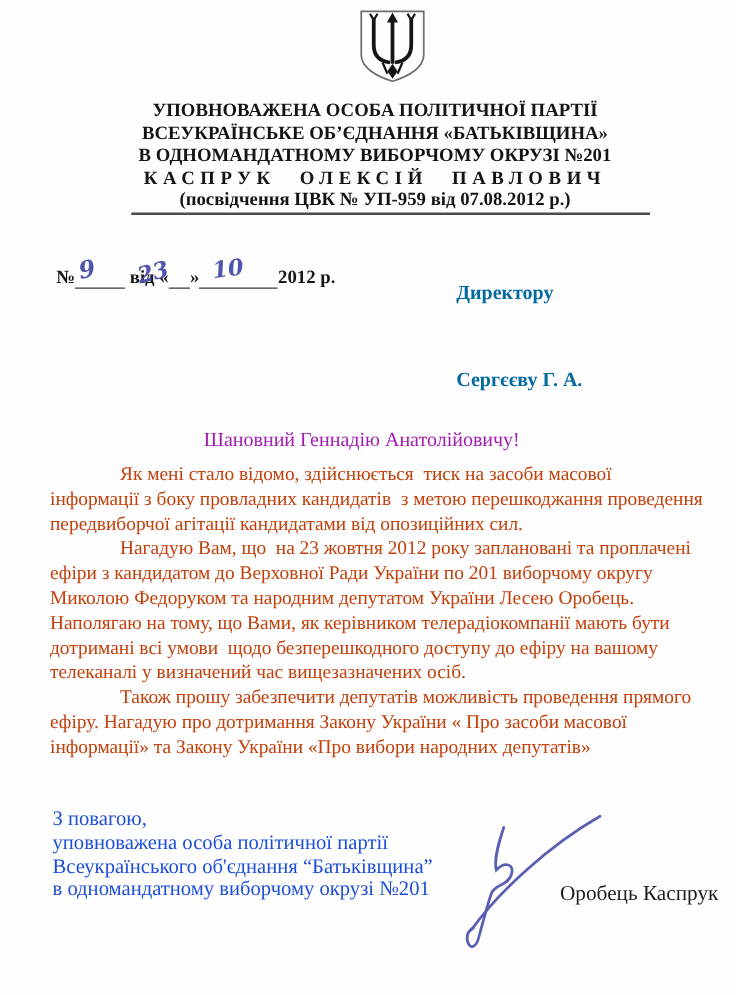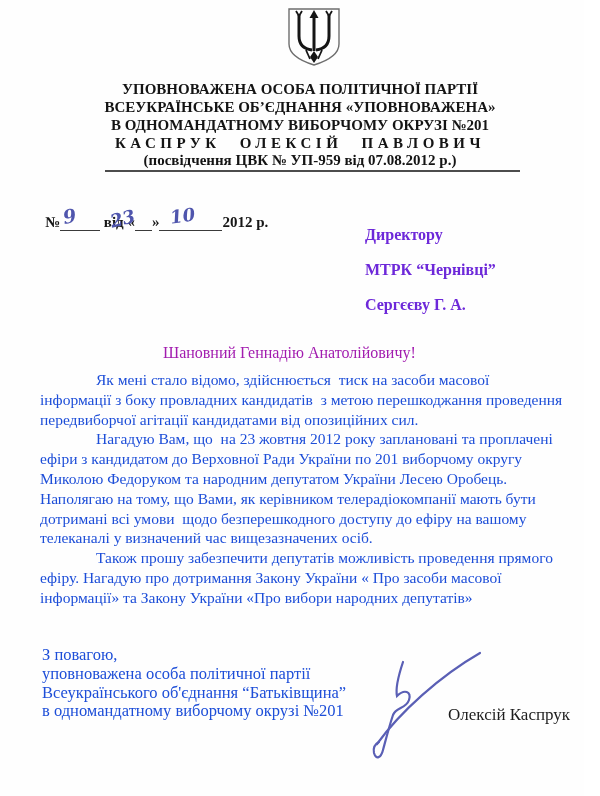--- a/index.html
+++ b/index.html
@@ -14,26 +14,26 @@
   .spaced{letter-spacing:4.5px;word-spacing:11px;}
   .rule{position:absolute;left:105px;top:170px;width:415px;height:2px;background:#4c4c4c;}
   .address{position:absolute;left:0;top:178px;width:600px;text-align:center;font-size:15px;color:#202020;}
   .refline{position:absolute;left:45px;top:214px;font-weight:bold;font-size:15px;color:#171717;white-space:nowrap;}
   .blank{display:inline-block;border-bottom:1.5px solid #3a3a3a;height:14px;vertical-align:bottom;}
   .b1{width:40px;} .b2{width:17px;} .b3{width:63px;}
   .ink{
     position:absolute;color:#4f55ad;font-family:"DejaVu Serif",serif;
     font-style:italic;font-weight:bold;
   }
-  .recipient{position:absolute;left:365px;font-weight:bold;font-size:16px;color:#6d28d9;white-space:nowrap;}
+  .recipient{position:absolute;left:365px;font-weight:bold;font-size:16px;color:#0369a1;white-space:nowrap;}
   .salutation{position:absolute;left:163px;top:344px;font-size:16px;color:#a21caf;}
   .body-block{position:absolute;left:40px;top:370px;width:524px;}
   .body-block p{
     margin:0;text-indent:56px;font-size:15.5px;line-height:19.8px;
-    color:#1d4ed8;text-align:left;white-space:pre-wrap;
+    color:#c2410c;text-align:left;white-space:pre-wrap;
   }
   .closing{position:absolute;left:42px;top:646px;font-size:16.5px;line-height:18.8px;color:#1d4ed8;white-space:nowrap;}
   .signatory{position:absolute;left:448px;top:705px;font-size:17px;color:#1d1d1d;white-space:nowrap;}
   .emblem{position:absolute;left:285px;top:6px;width:58px;height:62px;}
   .signature{position:absolute;left:356px;top:638px;width:140px;height:142px;}
 </style>
 </head>
 <body>
 
 <div id="page">
@@ -49,34 +49,33 @@
       <path d="M11 5 L14 10 L17 5"></path>
       <path d="M41 5 L44 10 L47 5"></path>
       <path d="M21 44 L25 53"></path>
       <path d="M37 44 L33 53"></path>
     </g>
     <path d="M29 4 L24.5 12 H33.5 Z" fill="#151515"></path>
     <path d="M29 45 L25 51 L29 57 L33 51 Z" fill="#151515"></path>
   </svg>
 
   <div class="hdr" style="top:81px">УПОВНОВАЖЕНА ОСОБА ПОЛІТИЧНОЇ ПАРТІЇ</div>
-  <div class="hdr" style="top:99px">ВСЕУКРАЇНСЬКЕ ОБ’ЄДНАННЯ «УПОВНОВАЖЕНА»</div>
+  <div class="hdr" style="top:99px">ВСЕУКРАЇНСЬКЕ ОБ’ЄДНАННЯ «БАТЬКІВЩИНА»</div>
   <div class="hdr" style="top:117px">В ОДНОМАНДАТНОМУ ВИБОРЧОМУ ОКРУЗІ №201</div>
   <div class="hdr spaced" style="top:135px">КАСПРУК ОЛЕКСІЙ ПАВЛОВИЧ</div>
   <div class="hdr" style="top:152px">(посвідчення ЦВК № УП-959 від 07.08.2012 р.)</div>
   <div class="rule"></div>
 
   <div class="refline"><span>№</span><span class="blank b1"></span> <span>від «</span><span class="blank b2"></span><span>»</span><span class="blank b3"></span><span>2012 р.</span></div>
 
   <div class="ink" style="left:63px;top:205px;font-size:19px;transform:rotate(-10deg)">9</div>
   <div class="ink" style="left:110px;top:208px;font-size:18px;transform:rotate(-14deg)">23</div>
   <div class="ink" style="left:170px;top:205px;font-size:18px;transform:rotate(-8deg)">10</div>
 
   <div class="recipient" style="top:226px">Директору</div>
-  <div class="recipient" style="top:261px">МТРК “Чернівці”</div>
   <div class="recipient" style="top:296px">Сергєєву Г. А.</div>
 
   <div class="salutation">Шановний Геннадію Анатолійовичу!</div>
 
   <div class="body-block">
     <p>Як мені стало відомо, здійснюється  тиск на засоби масової інформації з боку провладних кандидатів  з метою перешкоджання проведення передвиборчої агітації кандидатами від опозиційних сил.</p>
     <p>Нагадую Вам, що  на 23 жовтня 2012 року заплановані та проплачені ефіри з кандидатом до Верховної Ради України по 201 виборчому округу Миколою Федоруком та народним депутатом України Лесею Оробець. Наполягаю на тому, що Вами, як керівником телерадіокомпанії мають бути дотримані всі умови  щодо безперешкодного доступу до ефіру на вашому телеканалі у визначений час вищезазначених осіб.</p>
     <p>Також прошу забезпечити депутатів можливість проведення прямого ефіру. Нагадую про дотримання Закону України « Про засоби масової інформації» та Закону України «Про вибори народних депутатів»</p>
   </div>
 
@@ -87,15 +86,15 @@
     <div>в одномандатному виборчому окрузі №201</div>
   </div>
 
   <svg class="signature" viewBox="0 0 140 142">
     <g stroke="#5a5fb5" stroke-width="2.2" fill="none" stroke-linecap="round">
       <path d="M47 24 C43 36 39 49 41 58 C48 51 56 53 53 62 C50 71 40 69 37 77 C33 89 30 101 27 112 C25 120 20 122 18 115 C17 110 19 106 23 104"></path>
       <path d="M21 106 C44 74 84 38 124 15"></path>
     </g>
   </svg>
 
-  <div class="signatory">Олексій Каспрук</div>
+  <div class="signatory">Оробець Каспрук</div>
 
 </div>
 
 </body></html>

